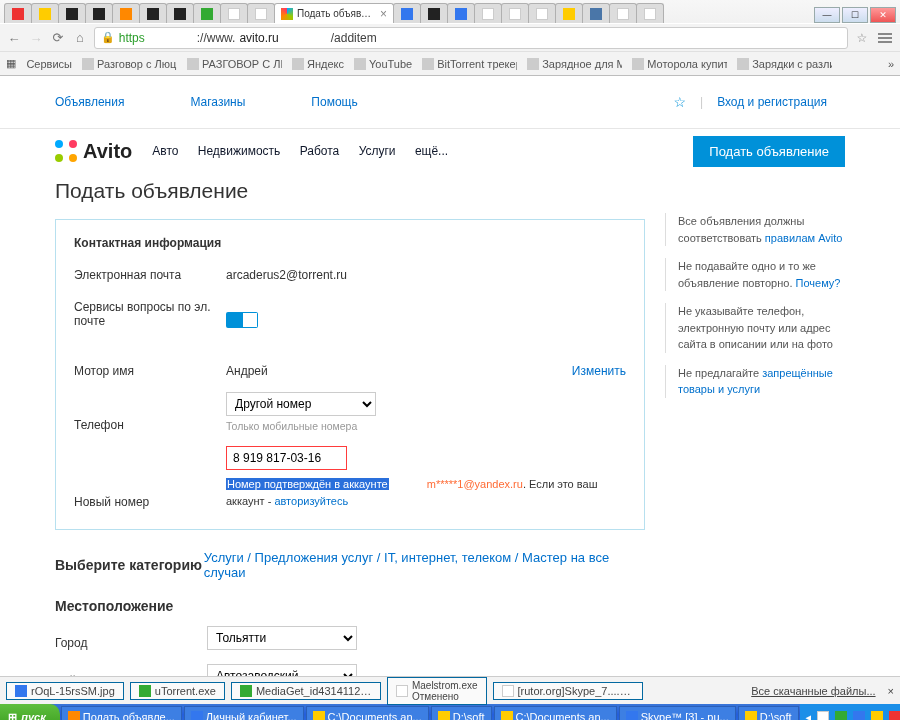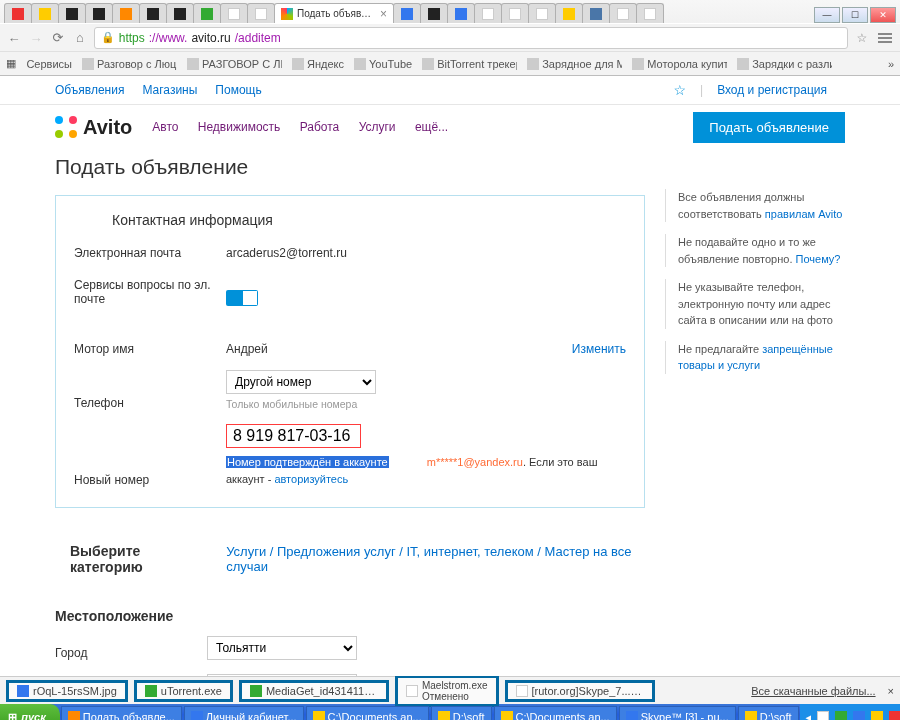--- a/index.html
+++ b/index.html
@@ -13,79 +13,79 @@
   .tab .fav { width:12px; height:12px; flex:0 0 12px; }
   .tab .ttxt { font-size:10px; white-space:nowrap; overflow:hidden; text-overflow:ellipsis; }
   .min-group { margin-left:auto; display:flex; gap:2px; }
   .min-btn { width:26px; height:16px; border:1px solid #9aa; background:linear-gradient(#eef,#cde); font-size:9px; display:flex; align-items:center; justify-content:center; }
 
   .addr-bar { display:flex; align-items:center; height:28px; padding:0 6px; background:#f3f3f3; border-top:1px solid #fff; gap:6px; }
   .nav-ic { width:16px; height:16px; border:none; display:flex; align-items:center; justify-content:center; color:#777; font-size:13px; }
   .url-box { flex:1; height:22px; background:#fff; border:1px solid #ccc; border-radius:3px; display:flex; align-items:center; padding:0 6px; gap:4px; font-size:12px; }
   .url-box .lock { color:#2a9d2a; font-size:11px; }
   .url-box .https { color:#2a9d2a; }
-  .url-box .rest { color:#a21caf; }
+  .url-box .rest { color:#404040;margin-left:48px; }
   .url-box .dom { color:#222; }
   .star { color:#888; width:16px; text-align:center; }
   .menu-ic { width:18px; height:18px; color:#777; display:flex; flex-direction:column; gap:2px; justify-content:center; align-items:center; }
   .menu-ic span { width:14px; height:2px; background:#888; }
 
   .bm-bar { display:flex; align-items:center; height:24px; padding:0 6px; gap:10px; background:#f3f3f3; border-top:1px solid #e0e0e0; color:#555; font-size:11px; }
   .bm { display:flex; align-items:center; gap:3px; max-width:95px; white-space:nowrap; overflow:hidden; text-overflow:ellipsis; }
   .bm .bi { width:12px; height:12px; background:#ccc; flex:0 0 12px; }
 
   
   .page { background:#fff; height:600px; overflow:auto; position:relative; }
   .hdr-strip { border-bottom:1px solid #e6e6e6; }
-  .hdr-inner { max-width:790px; margin:0 auto; display:flex; align-items:center; height:28px; font-size:12px; }
+  .hdr-inner { max-width:790px; margin:12px auto; display:flex; align-items:center; height:28px; font-size:12px;gap:48px; }
   .hdr-inner a { color:#0070cc; text-decoration:none; margin-right:18px; }
   .hdr-right { margin-left:auto; display:flex; align-items:center; gap:14px; }
   .star-ic { color:#0091d9; font-size:14px; }
 
   .main-row { max-width:790px; margin:0 auto; display:flex; align-items:center; height:44px; }
   .logo { display:flex; align-items:center; gap:6px; margin-right:20px; }
   .dots { position:relative; width:22px; height:22px; }
   .dot { position:absolute; width:8px; height:8px; border-radius:50%; }
   .d1 { background:#0af; top:0; left:0; }
   .d2 { background:#ff3b61; top:0; right:0; }
   .d3 { background:#9c0; bottom:0; left:0; }
   .d4 { background:#ffa500; bottom:0; right:0; }
   .logo-txt { font-size:20px; font-weight:bold; color:#222;text-align:right; }
-  .cat-nav a { color:#701a75; text-decoration:none; margin-right:16px; font-size:12px;margin-top:36px; }
+  .cat-nav a { color:#0f172a; text-decoration:none; margin-right:16px; font-size:12px;margin-top:36px; }
   .post-btn { margin-left:auto; background:#0091d9; color:#fff; border:none; padding:8px 16px; font-size:13px; cursor:pointer; }
 
   .content { max-width:790px; margin:6px auto 0 auto; display:flex; gap:20px; }
   .left { flex:1; }
   .right { width:180px; font-size:11px; color:#555; padding-top:34px; border-left:0; }
   .right .blk { margin-bottom:12px; line-height:1.5; padding-left:12px; border-left:1px solid #ddd; }
   .right .blk a { color:#0070cc; text-decoration:none; }
 
   h1 { font-size:21px; font-weight:normal; color:#333; margin-bottom:16px; }
-  h2 { font-size:14px; font-weight:normal; color:#333; margin-bottom:14px;margin-left:38px; }
+  h2 { font-size:12px; font-weight:bold; color:#333; margin-bottom:14px; }
   .contact-box { border:1px solid #b7e0ef; padding:16px 18px 20px 18px; margin-bottom:20px; }
   .frow { display:flex; align-items:flex-end; margin-bottom:14px; font-size:12px; }
   .flab { width:152px; color:#333; padding-top:4px; }
   .fval { flex:1; }
   .toggle { width:32px; height:16px; background:#0091d9; border-radius:2px; position:relative; }
   .toggle::after { content:""; position:absolute; right:1px; top:1px; width:14px; height:14px; background:#fff; }
   .change { color:#0070cc; float:right; font-size:12px; }
   select, .selbox { width:150px; height:24px; border:1px solid #ccc; background:#fff; font-size:12px; padding:0 4px; }
-  .txtinput { width:135px; height:24px; border:1px solid #ff3b3b; padding:0 6px; font-size:16px; }
+  .txtinput { width:121px; height:24px; border:1px solid #ff3b3b; padding:0 6px; font-size:12px; }
   .hint { font-size:10.5px; color:#999; margin-top:4px; }
   .confirm-msg { font-size:11px; margin-top:6px; line-height:1.5; }
   .confirm-msg .hl { background:#2a6fdb; color:#fff; padding:0 1px; }
   .confirm-msg .em { color:#ff6b35;padding-left:35px; }
   .confirm-msg a { color:#0070cc; text-decoration:none; }
 
   .sec-title { font-size:14px; font-weight:bold; margin:18px 0 12px 0; }
   .crumbs { color:#0070cc; font-size:13px; }
 
   
   .dl-bar { height:28px; background:#f3f3f3; border-top:1px solid #ccc; display:flex; align-items:center; padding:0 6px; gap:6px; font-size:11px; color:#444; }
-  .dl-item { display:flex; align-items:center; gap:4px; padding:2px 8px; border:3px solid #0369a1; background:#fafafa; max-width:150px; }
+  .dl-item { display:flex; align-items:center; gap:4px; padding:2px 8px; border:1px solid #0369a1; background:#fafafa; max-width:150px; }
   .dl-item .di { width:12px; height:12px; flex:0 0 12px; }
   .dl-item .dt { white-space:nowrap; overflow:hidden; text-overflow:ellipsis; }
   .dl-show { margin-left:auto; text-decoration:underline; }
   .dl-x { margin-left:6px; }
 
   
   .taskbar { height:26px; background:linear-gradient(#3a76d8,#245edb 40%,#2b6fe0); display:flex; align-items:center; padding:0 0 0 0; font-size:11px; color:#fff; }
   .start { background:linear-gradient(#5fbf3e,#3a9d1f); height:26px; padding:0 14px 0 8px; display:flex; align-items:center; gap:4px; border-radius:0 10px 10px 0; font-style:italic; font-weight:bold; }
   .tb-item { height:22px; margin:0 1px; padding:0 6px; background:#3d7fe3; border:1px solid #2a5fb8; display:flex; align-items:center; gap:3px; max-width:130px; }
   .tb-item .ti { width:12px; height:12px; }
@@ -310,21 +310,21 @@
           <div class="fval">
             <input class="txtinput" value="8 919 817-03-16" style="">
             <div class="confirm-msg">
               <span class="hl">Номер подтверждён в аккаунте</span><span class="em"> m*****1@yandex.ru</span><span>. Если это ваш аккаунт - </span><a>авторизуйтесь</a>
             </div>
           </div>
         </div>
       </div>
 
       <div class="frow" style="margin-bottom:10px; align-items:center">
-        <div class="sec-title" style="width:152px; margin:15px">Выберите категорию</div>
+        <div class="sec-title" style="width:152px; margin:0">Выберите категорию</div>
         <div class="crumbs">Услуги / Предложения услуг / IT, интернет, телеком / Мастер на все случаи</div>
       </div>
 
       <div class="sec-title">Местоположение</div>
 
       <div class="frow">
         <div class="flab">Город</div>
         <div class="fval"><select class="selbox"><option>Тольятти</option></select></div>
       </div>
 

